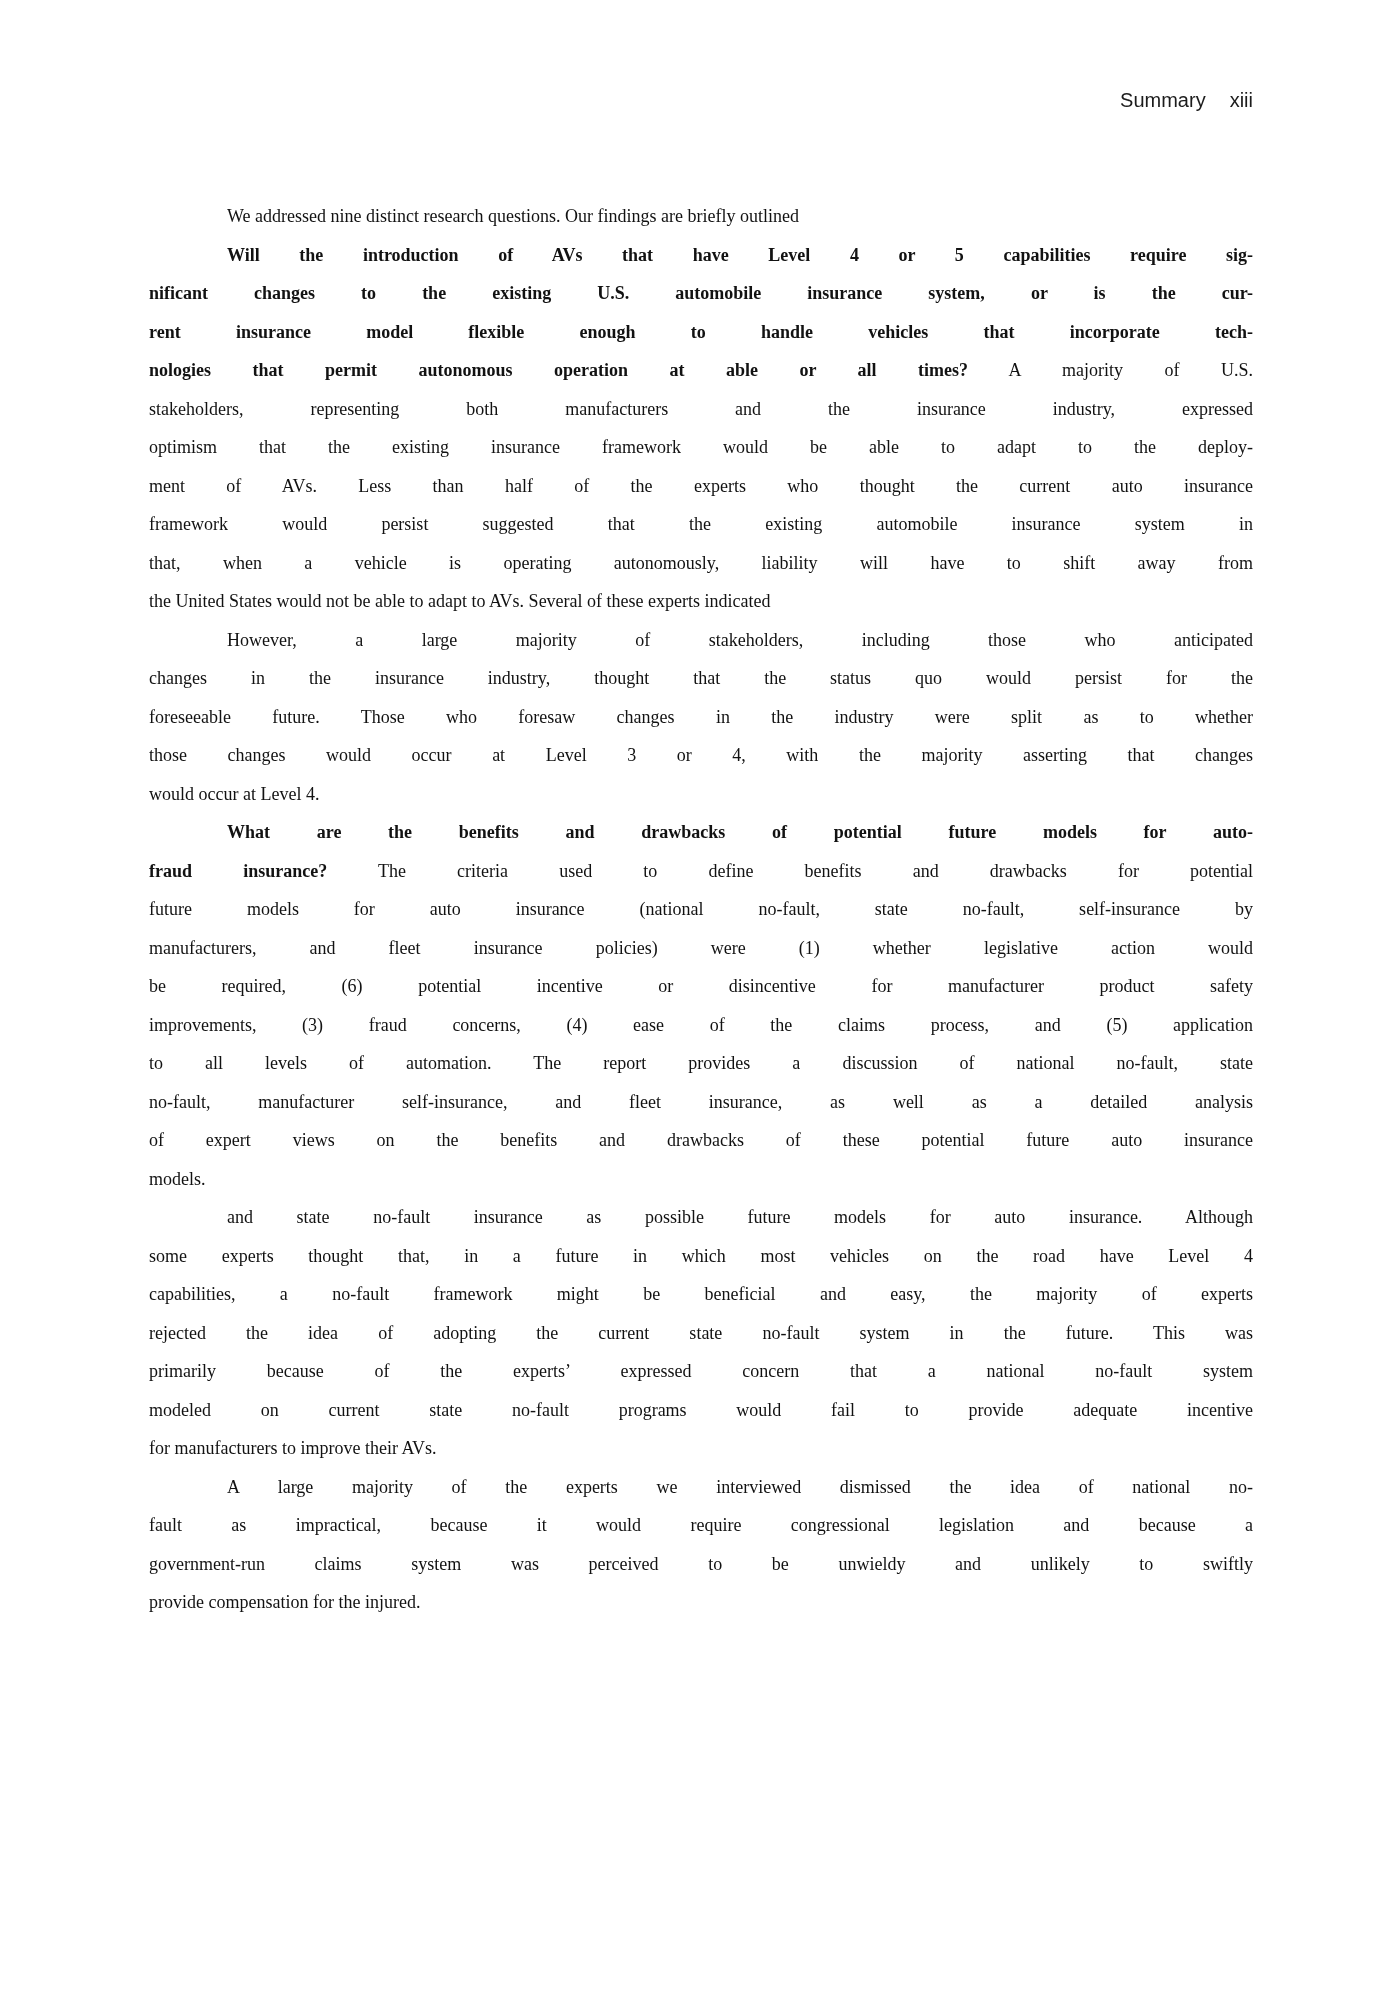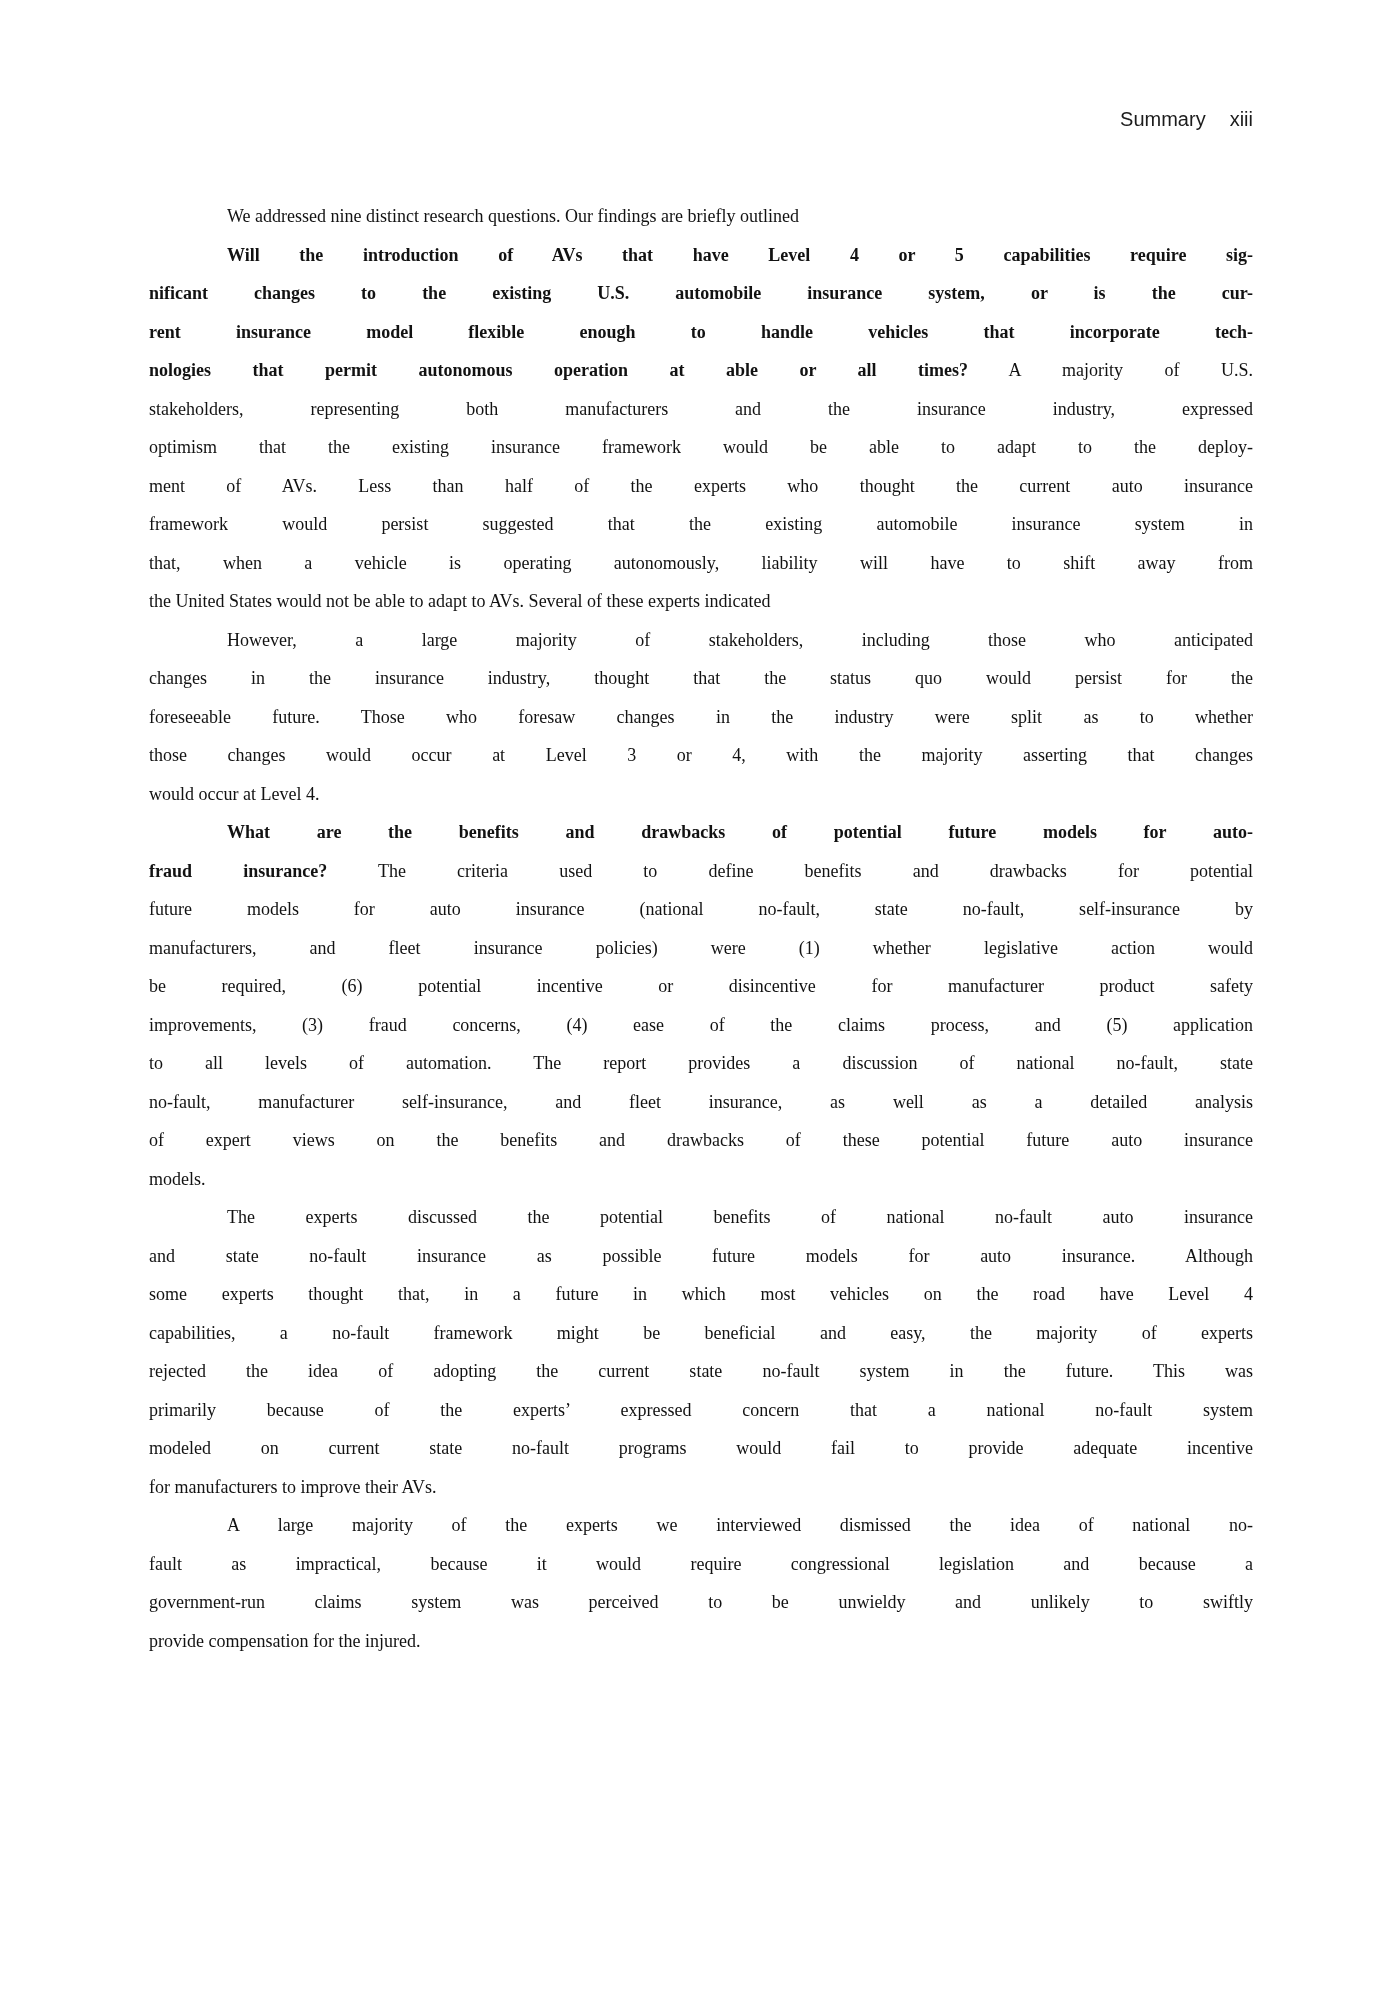--- a/index.html
+++ b/index.html
@@ -16,21 +16,21 @@
     color: #141414;
     overflow: hidden;
   }
   .page {
     position: absolute;
     inset: 0;
     background: #ffffff;
   }
   .running-head {
     position: absolute;
-    top: 108px;
+    top: 89px;
     left: 149px;
     width: 1104px;
     display: flex;
     justify-content: flex-end;
     align-items: flex-end;
     gap: 24px;
     font-family: "Liberation Sans", sans-serif;
     font-size: 20px;
     color: #1c1c1c;
   }
@@ -99,21 +99,20 @@
         <div class="line"><span>future models for auto insurance (national no-fault, state no-fault, self-insurance by</span></div>
         <div class="line"><span>manufacturers, and fleet insurance policies) were (1) whether legislative action would</span></div>
         <div class="line"><span>be required, (6) potential incentive or disincentive for manufacturer product safety</span></div>
         <div class="line"><span>improvements, (3) fraud concerns, (4) ease of the claims process, and (5) application</span></div>
         <div class="line"><span>to all levels of automation. The report provides a discussion of national no-fault, state</span></div>
         <div class="line"><span>no-fault, manufacturer self-insurance, and fleet insurance, as well as a detailed analysis</span></div>
         <div class="line"><span>of expert views on the benefits and drawbacks of these potential future auto insurance</span></div>
         <div class="line"><span>models.</span></div>
       </div>
       <div class="para">
-        <div class="line"><span>The experts discussed the potential benefits of national no-fault auto insurance</span></div>
         <div class="line"><span>and state no-fault insurance as possible future models for auto insurance. Although</span></div>
         <div class="line"><span>some experts thought that, in a future in which most vehicles on the road have Level 4</span></div>
         <div class="line"><span>capabilities, a no-fault framework might be beneficial and easy, the majority of experts</span></div>
         <div class="line"><span>rejected the idea of adopting the current state no-fault system in the future. This was</span></div>
         <div class="line"><span>primarily because of the experts’ expressed concern that a national no-fault system</span></div>
         <div class="line"><span>modeled on current state no-fault programs would fail to provide adequate incentive</span></div>
         <div class="line"><span>for manufacturers to improve their AVs.</span></div>
       </div>
       <div class="para">
         <div class="line"><span>A large majority of the experts we interviewed dismissed the idea of national no-</span></div>

